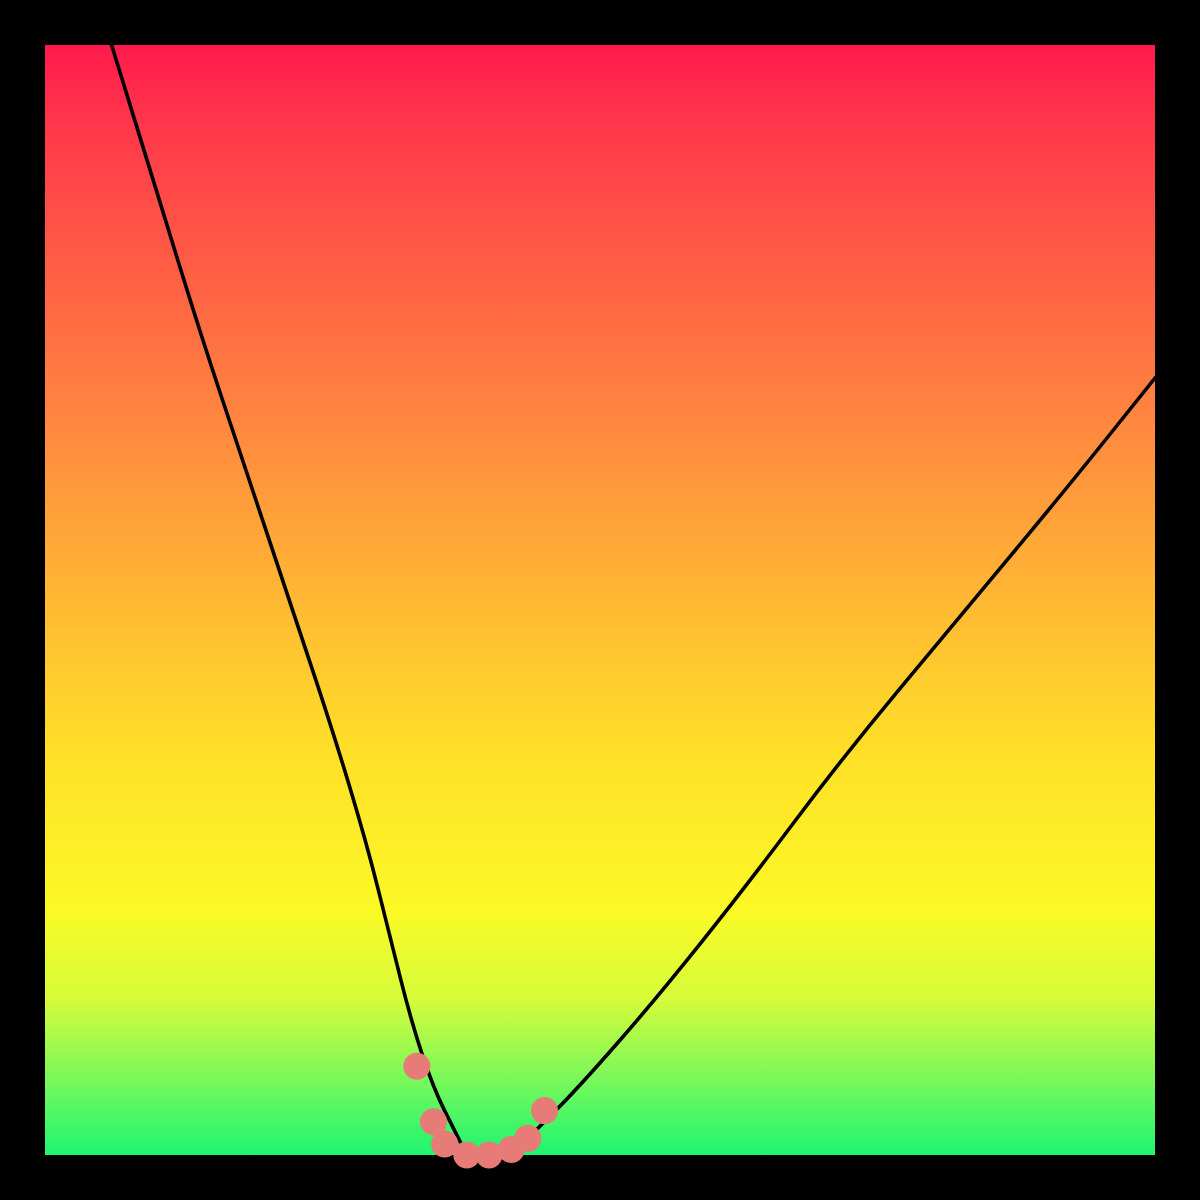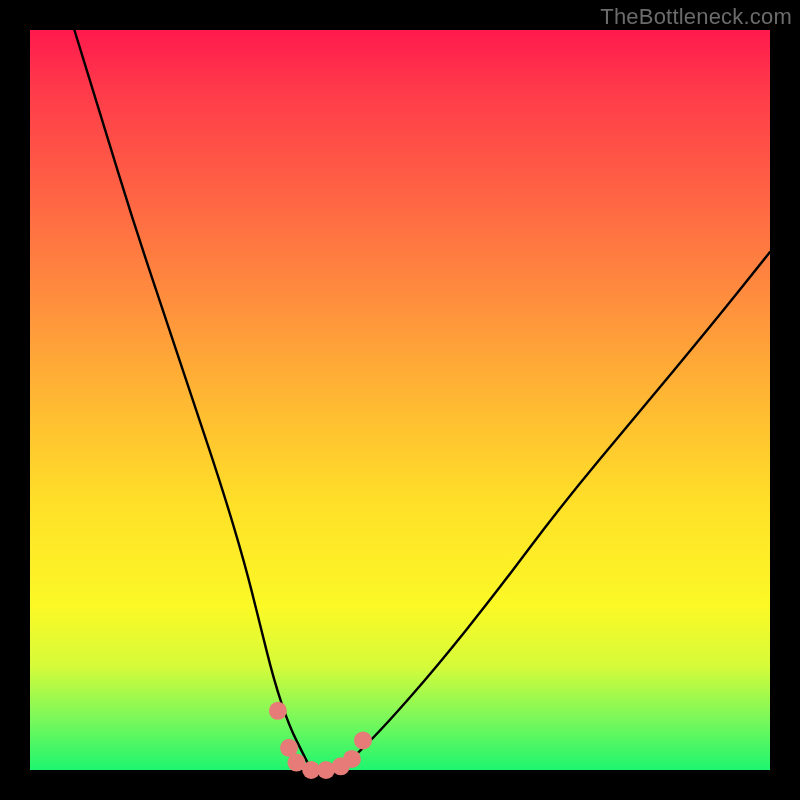--- a/index.html
+++ b/index.html
@@ -54,21 +54,20 @@
     font-size: 22px;
     letter-spacing: 0.2px;
     font-weight: 400;
     user-select: none;
   }
 </style>
 </head>
 <body>
 
 <div class="stage">
-  <div class="watermark">TheBottleneck.com</div>
 
   <div class="plot-area">
     <svg class="curve" viewBox="0 0 740 740" preserveAspectRatio="none">
       <path fill="none" stroke="#000" stroke-width="2.4" stroke-linecap="round" d="M 44.4 0.0 Q 44.4 0.0 59.2 48.1 Q 74.0 96.2 88.8 144.3 Q 103.6 192.4 118.4 236.8 Q 133.2 281.2 148.0 325.6 Q 162.8 370.0 177.6 414.4 Q 192.4 458.8 203.5 495.8 Q 214.6 532.8 222.0 562.4 Q 229.4 592.0 236.8 621.6 Q 244.2 651.2 251.6 673.4 Q 259.0 695.6 266.4 710.4 Q 273.8 725.2 277.5 732.6 Q 281.2 740.0 288.6 740.0 Q 296.0 740.0 303.4 740.0 Q 310.8 740.0 318.2 732.6 Q 325.6 725.2 340.4 710.4 Q 355.2 695.6 381.1 666.0 Q 407.0 636.4 436.6 599.4 Q 466.2 562.4 499.5 518.0 Q 532.8 473.6 569.8 429.2 Q 606.8 384.8 643.8 340.4 Q 680.8 296.0 710.4 259.0 T 740.0 222.0"></path>
       <g>
           <circle cx="247.9" cy="680.8" r="9" fill="#e77b77"></circle>
           <circle cx="259.0" cy="717.8" r="9" fill="#e77b77"></circle>
           <circle cx="266.4" cy="732.6" r="9" fill="#e77b77"></circle>
           <circle cx="281.2" cy="740.0" r="9" fill="#e77b77"></circle>
           <circle cx="296.0" cy="740.0" r="9" fill="#e77b77"></circle>

